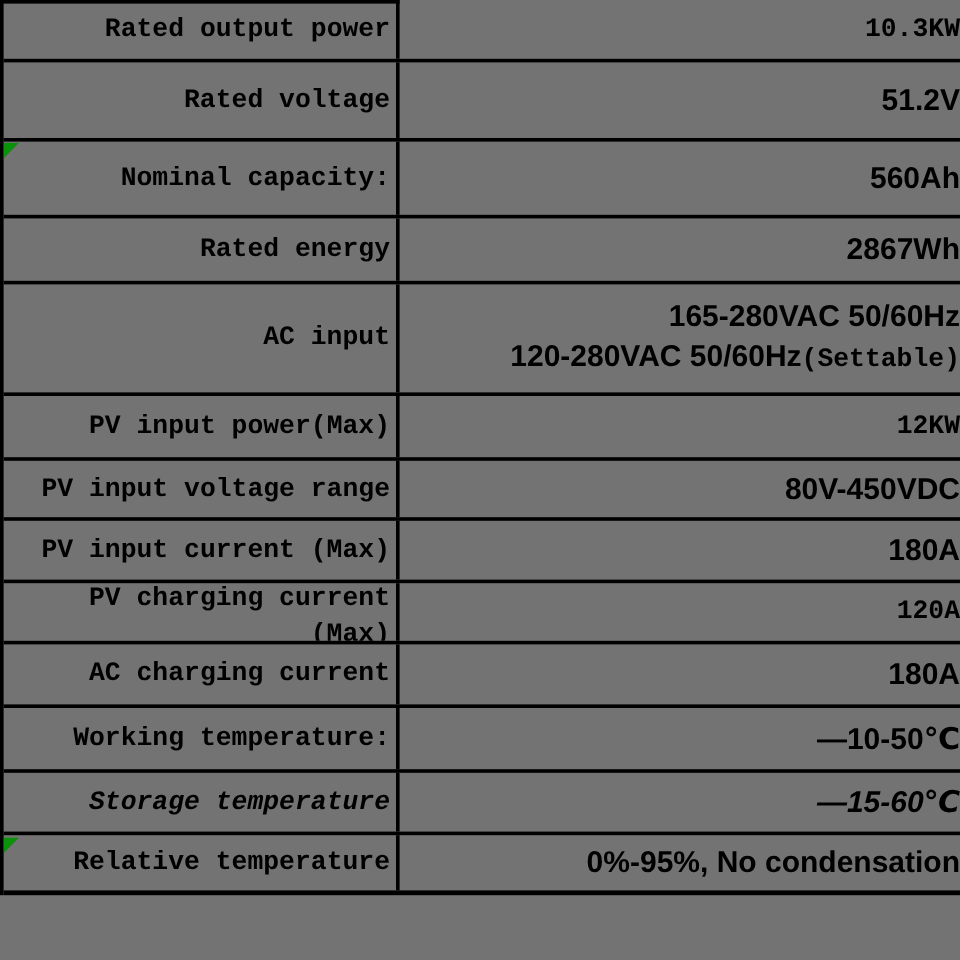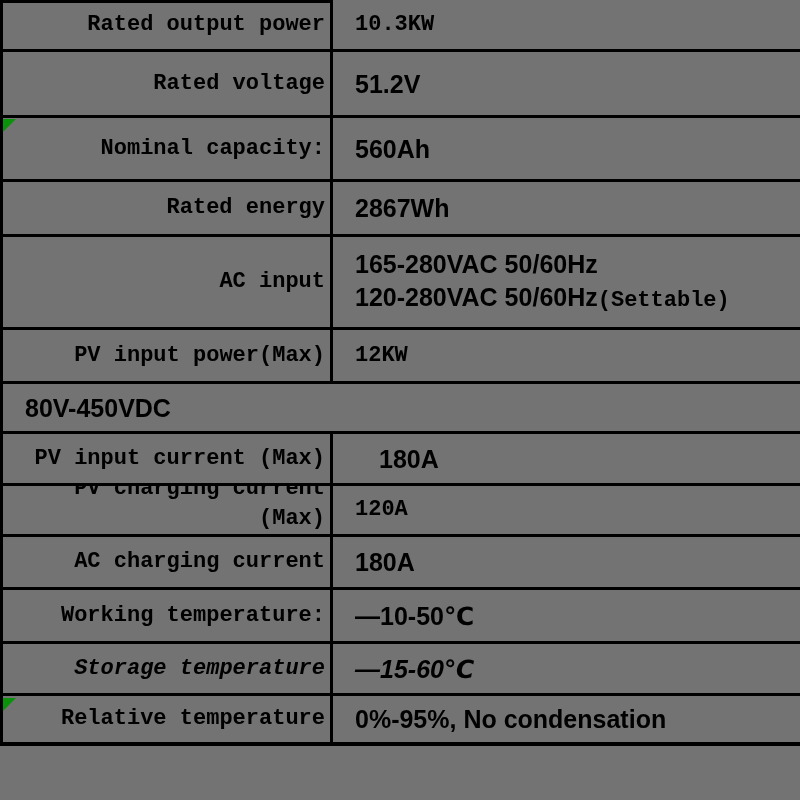--- a/index.html
+++ b/index.html
@@ -37,42 +37,41 @@
     color:#000;
     line-height:30px;
     white-space:nowrap;
   }
   .cell-value{
     flex:1;
     box-sizing:border-box;
     display:flex;
     flex-direction:column;
     justify-content:center;
-    align-items:flex-start;
+    align-items:flex-end;
     padding-left:6px;
     overflow:hidden;
     font-size:25px;
     font-weight:700;
     color:#000;
     line-height:32px;
     white-space:nowrap;
-    margin-left:16px;
   }
   .v-mono{
     font-family:"Liberation Mono","DejaVu Sans Mono",monospace;
     font-size:22px;
   }
   
   .r1{height:52px;}  .r2{height:66px;}  .r3{height:64px;}  .r4{height:55px;}
   .r5{height:93px;}  .r6{height:53px;}  .r7{height:54px;}  .r8{height:50px;}
   .r9{height:52px;gap:24px;}  .r10{height:51px;} .r11{height:53px;} .r12{height:54px;}
   .r13{height:52px;font-style:italic;} .r14{height:50px;border-bottom-width:4px;}
   
   .r6 .cell-value{justify-content:flex-start;padding-top:5px;line-height:32px;}
-  .r10 .cell-label{justify-content:flex-end;padding-top:7px;line-height:30px;}
+  .r10 .cell-label{justify-content:center;padding-top:7px;line-height:30px;}
   .r5 .cell-value{line-height:33px;}
   
   #top-partial-border{
     position:absolute;left:0;top:0;width:333px;height:3px;background:#000;
   }
   
   .flag{position:absolute;left:3px;width:13px;height:13px;}
   #flag-nominal-capacity{top:119px;}
   #flag-storage-temp{top:698px;}
 </style>
@@ -132,20 +131,23 @@
     <div class="row r7">
       <div class="cell-label">
           <span>PV input power(Max)</span>
         </div>
       <div class="cell-value v-mono">
           <span>12KW</span>
         </div>
     </div>
 
     <div class="row r8">
+      <div class="cell-label">
+          <span>PV input voltage range</span>
+        </div>
       <div class="cell-value">
           <span>80V-450VDC</span>
         </div>
     </div>
 
     <div class="row r9">
       <div class="cell-label">
           <span>PV input current (Max)</span>
         </div>
       <div class="cell-value">

